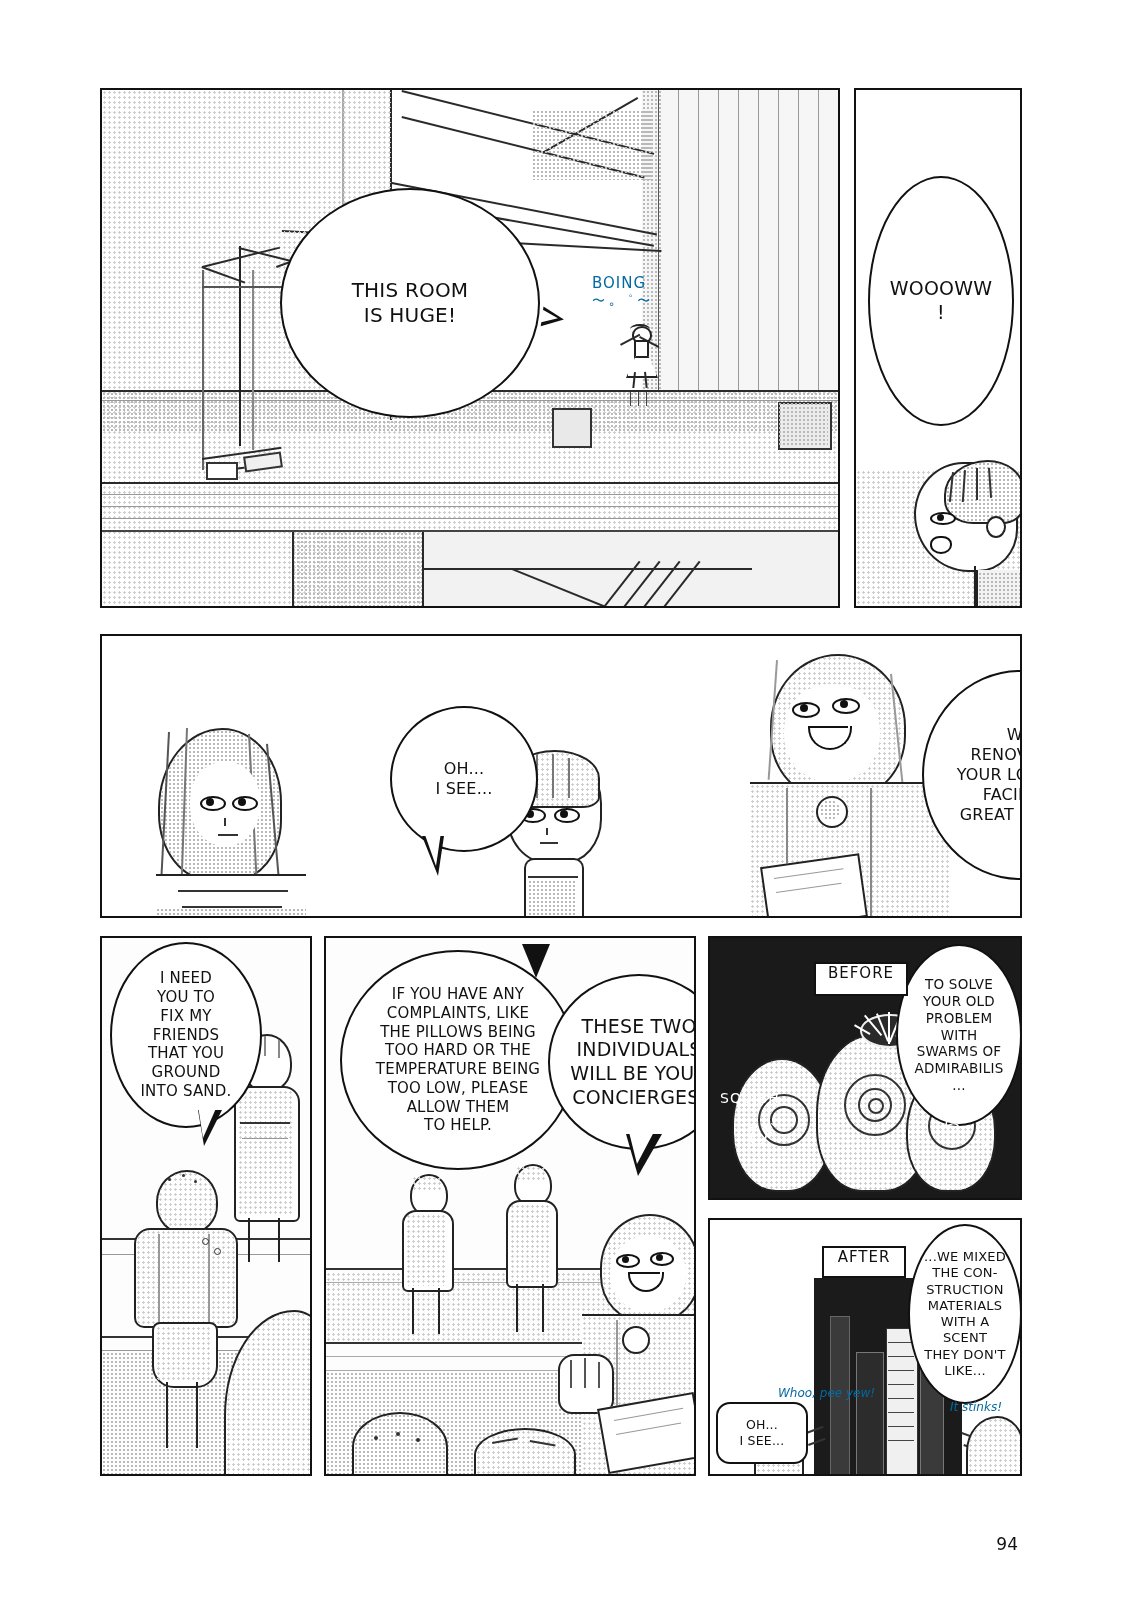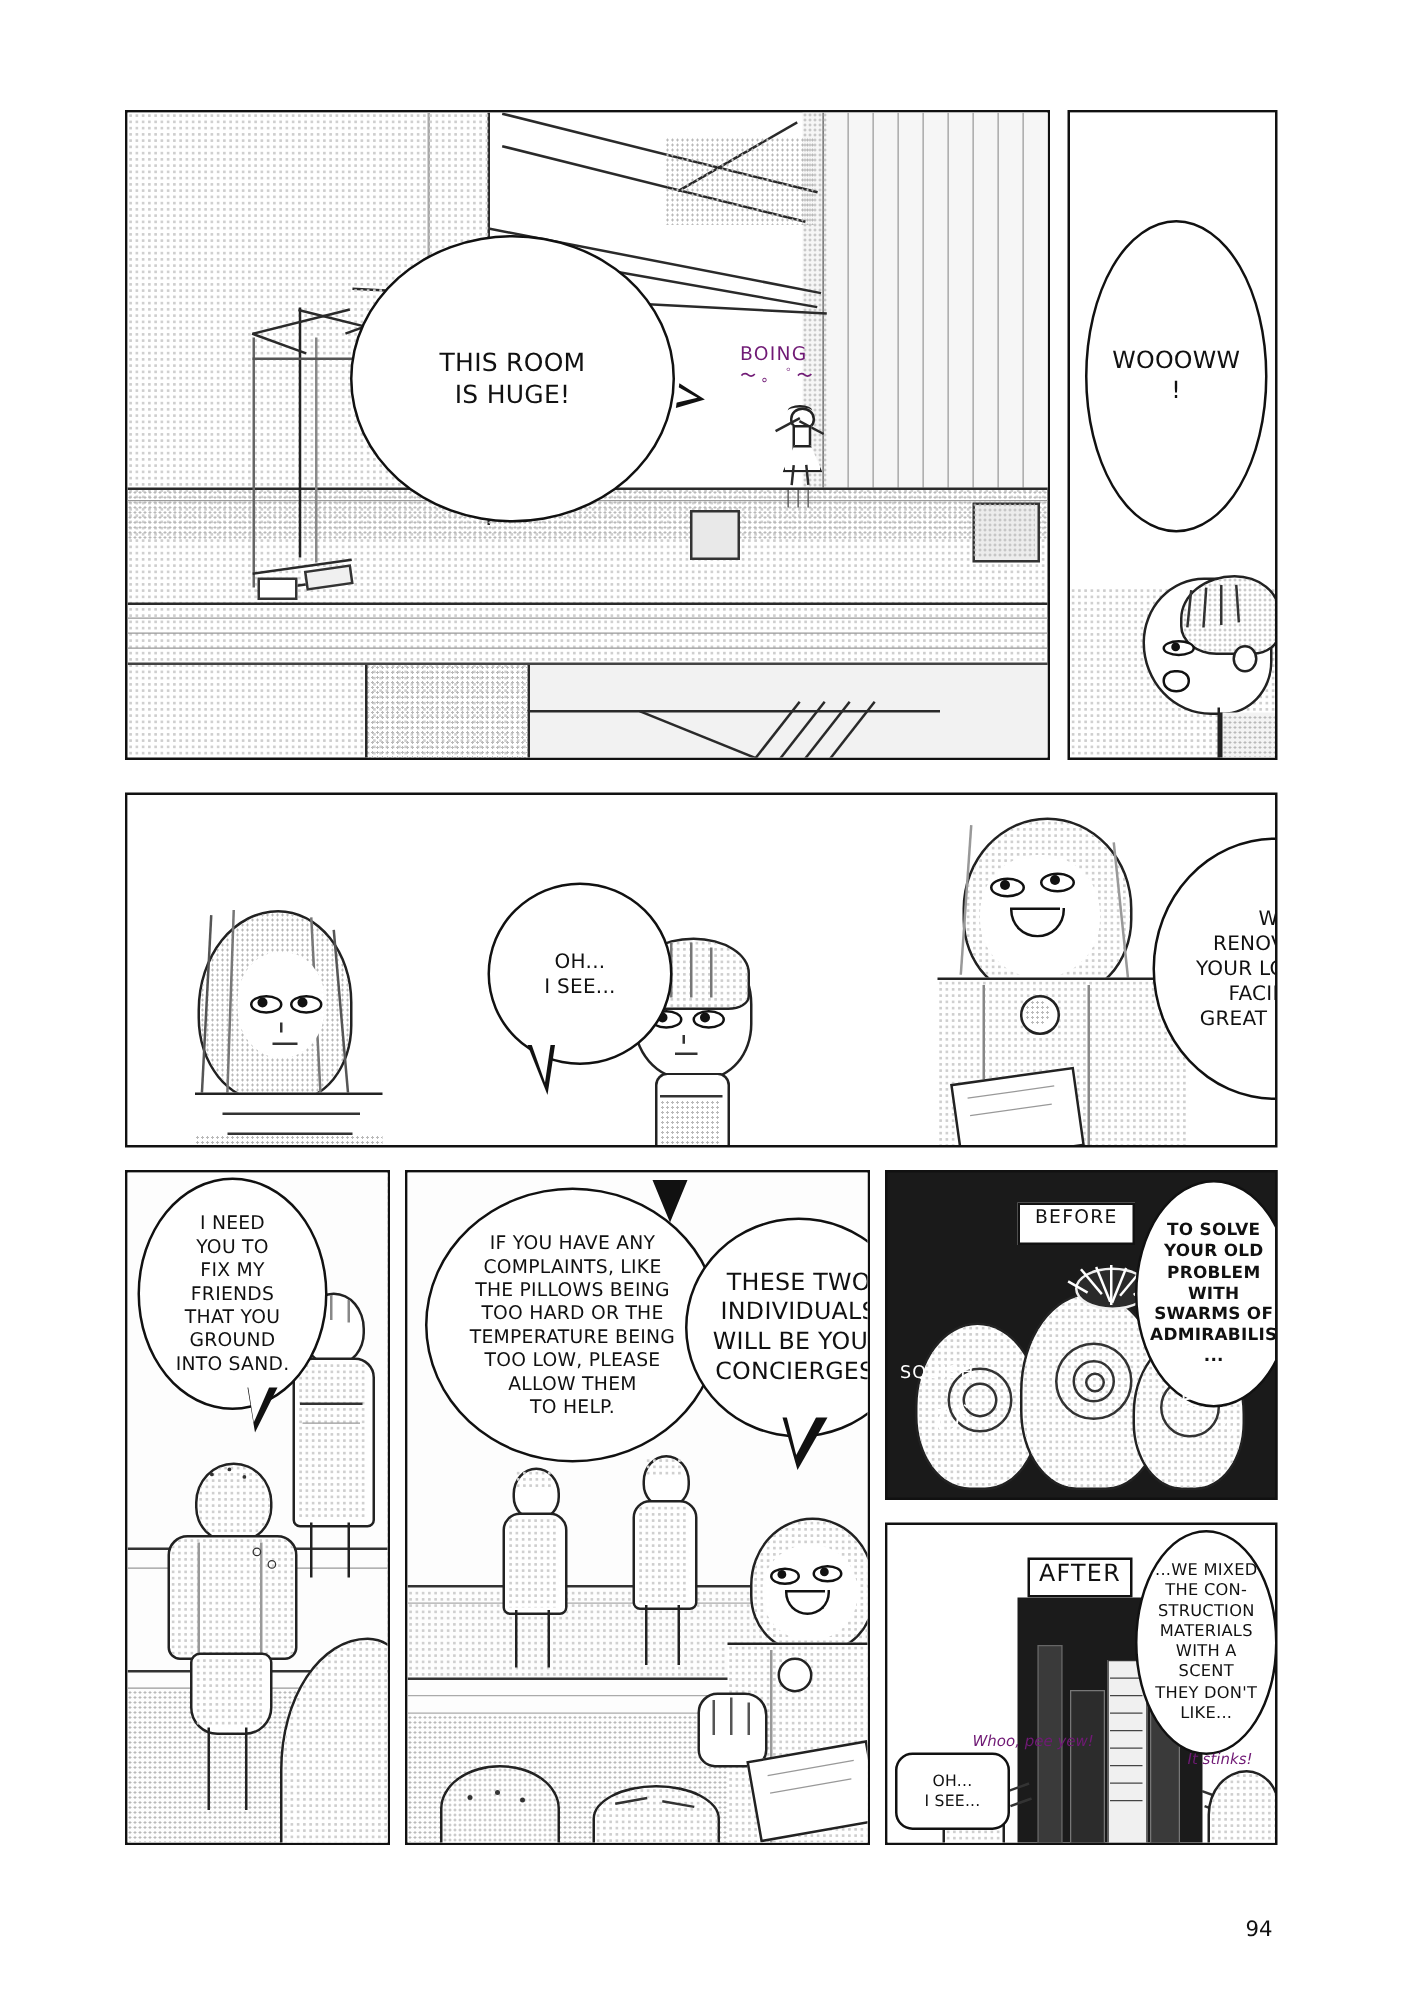--- a/index.html
+++ b/index.html
@@ -67,21 +67,21 @@
     letter-spacing: 0.2px;
     padding: 4px 8px;
     white-space: pre-line;
   }
   .tail-fill {
     position: absolute;
     z-index: 8;
   }
   .sfx {
     position: absolute;
-    color: #701a75;
+    color: #0369a1;
     font-family: "DejaVu Sans", sans-serif;
     z-index: 9;
   }
   .boxlabel {
     position: absolute;
     background: #fff;
     border: 2px solid #111;
     color: #111;
     font-family: "DejaVu Sans", sans-serif;
     display: flex;
@@ -532,21 +532,21 @@
 
     <div class="boxlabel" style="left:104px; top:24px; width:90px; height:30px; font-size:15px;">
       <span>BEFORE</span>
     </div>
 
     <div class="sfx" style="left:10px; top:152px; font-size:14px; color:#fff; letter-spacing:1px;">SQUISH</div>
     <div class="sfx" style="left:38px; top:178px; font-size:26px; color:#fff;">び</div>
     <div class="sfx" style="left:230px; top:170px; font-size:22px; color:#fff;">ち</div>
     <div class="sfx" style="left:262px; top:186px; font-size:22px; color:#fff;">り</div>
 
-    <div class="balloon" style="left:198px; top:6px; width:126px; height:182px;font-weight:bold;">
+    <div class="balloon" style="left:186px; top:6px; width:126px; height:182px;">
       <div class="txt" style="font-size:13.5px;">TO SOLVE
 YOUR OLD
 PROBLEM
 WITH
 SWARMS OF
 ADMIRABILIS
 ...</div>
     </div>
   </div>
 
@@ -562,21 +562,21 @@
 
     <div class="ln" style="left:178px; top:122px; width:26px; height:1px; background:#444;"></div>
     <div class="ln" style="left:178px; top:136px; width:26px; height:1px; background:#444;"></div>
     <div class="ln" style="left:178px; top:150px; width:26px; height:1px; background:#444;"></div>
     <div class="ln" style="left:178px; top:164px; width:26px; height:1px; background:#444;"></div>
     <div class="ln" style="left:178px; top:178px; width:26px; height:1px; background:#444;"></div>
     <div class="ln" style="left:178px; top:192px; width:26px; height:1px; background:#444;"></div>
     <div class="ln" style="left:178px; top:206px; width:26px; height:1px; background:#444;"></div>
     <div class="ln" style="left:178px; top:220px; width:26px; height:1px; background:#444;"></div>
 
-    <div class="boxlabel" style="left:112px; top:26px; width:80px; height:28px; font-size:19px;">
+    <div class="boxlabel" style="left:112px; top:26px; width:80px; height:28px; font-size:15px;">
       <span>AFTER</span>
     </div>
 
     <div class="balloon" style="left:198px; top:4px; width:114px; height:180px;">
       <div class="txt" style="font-size:13px;">...WE MIXED
 THE CON-
 STRUCTION
 MATERIALS
 WITH A SCENT
 THEY DON'T

